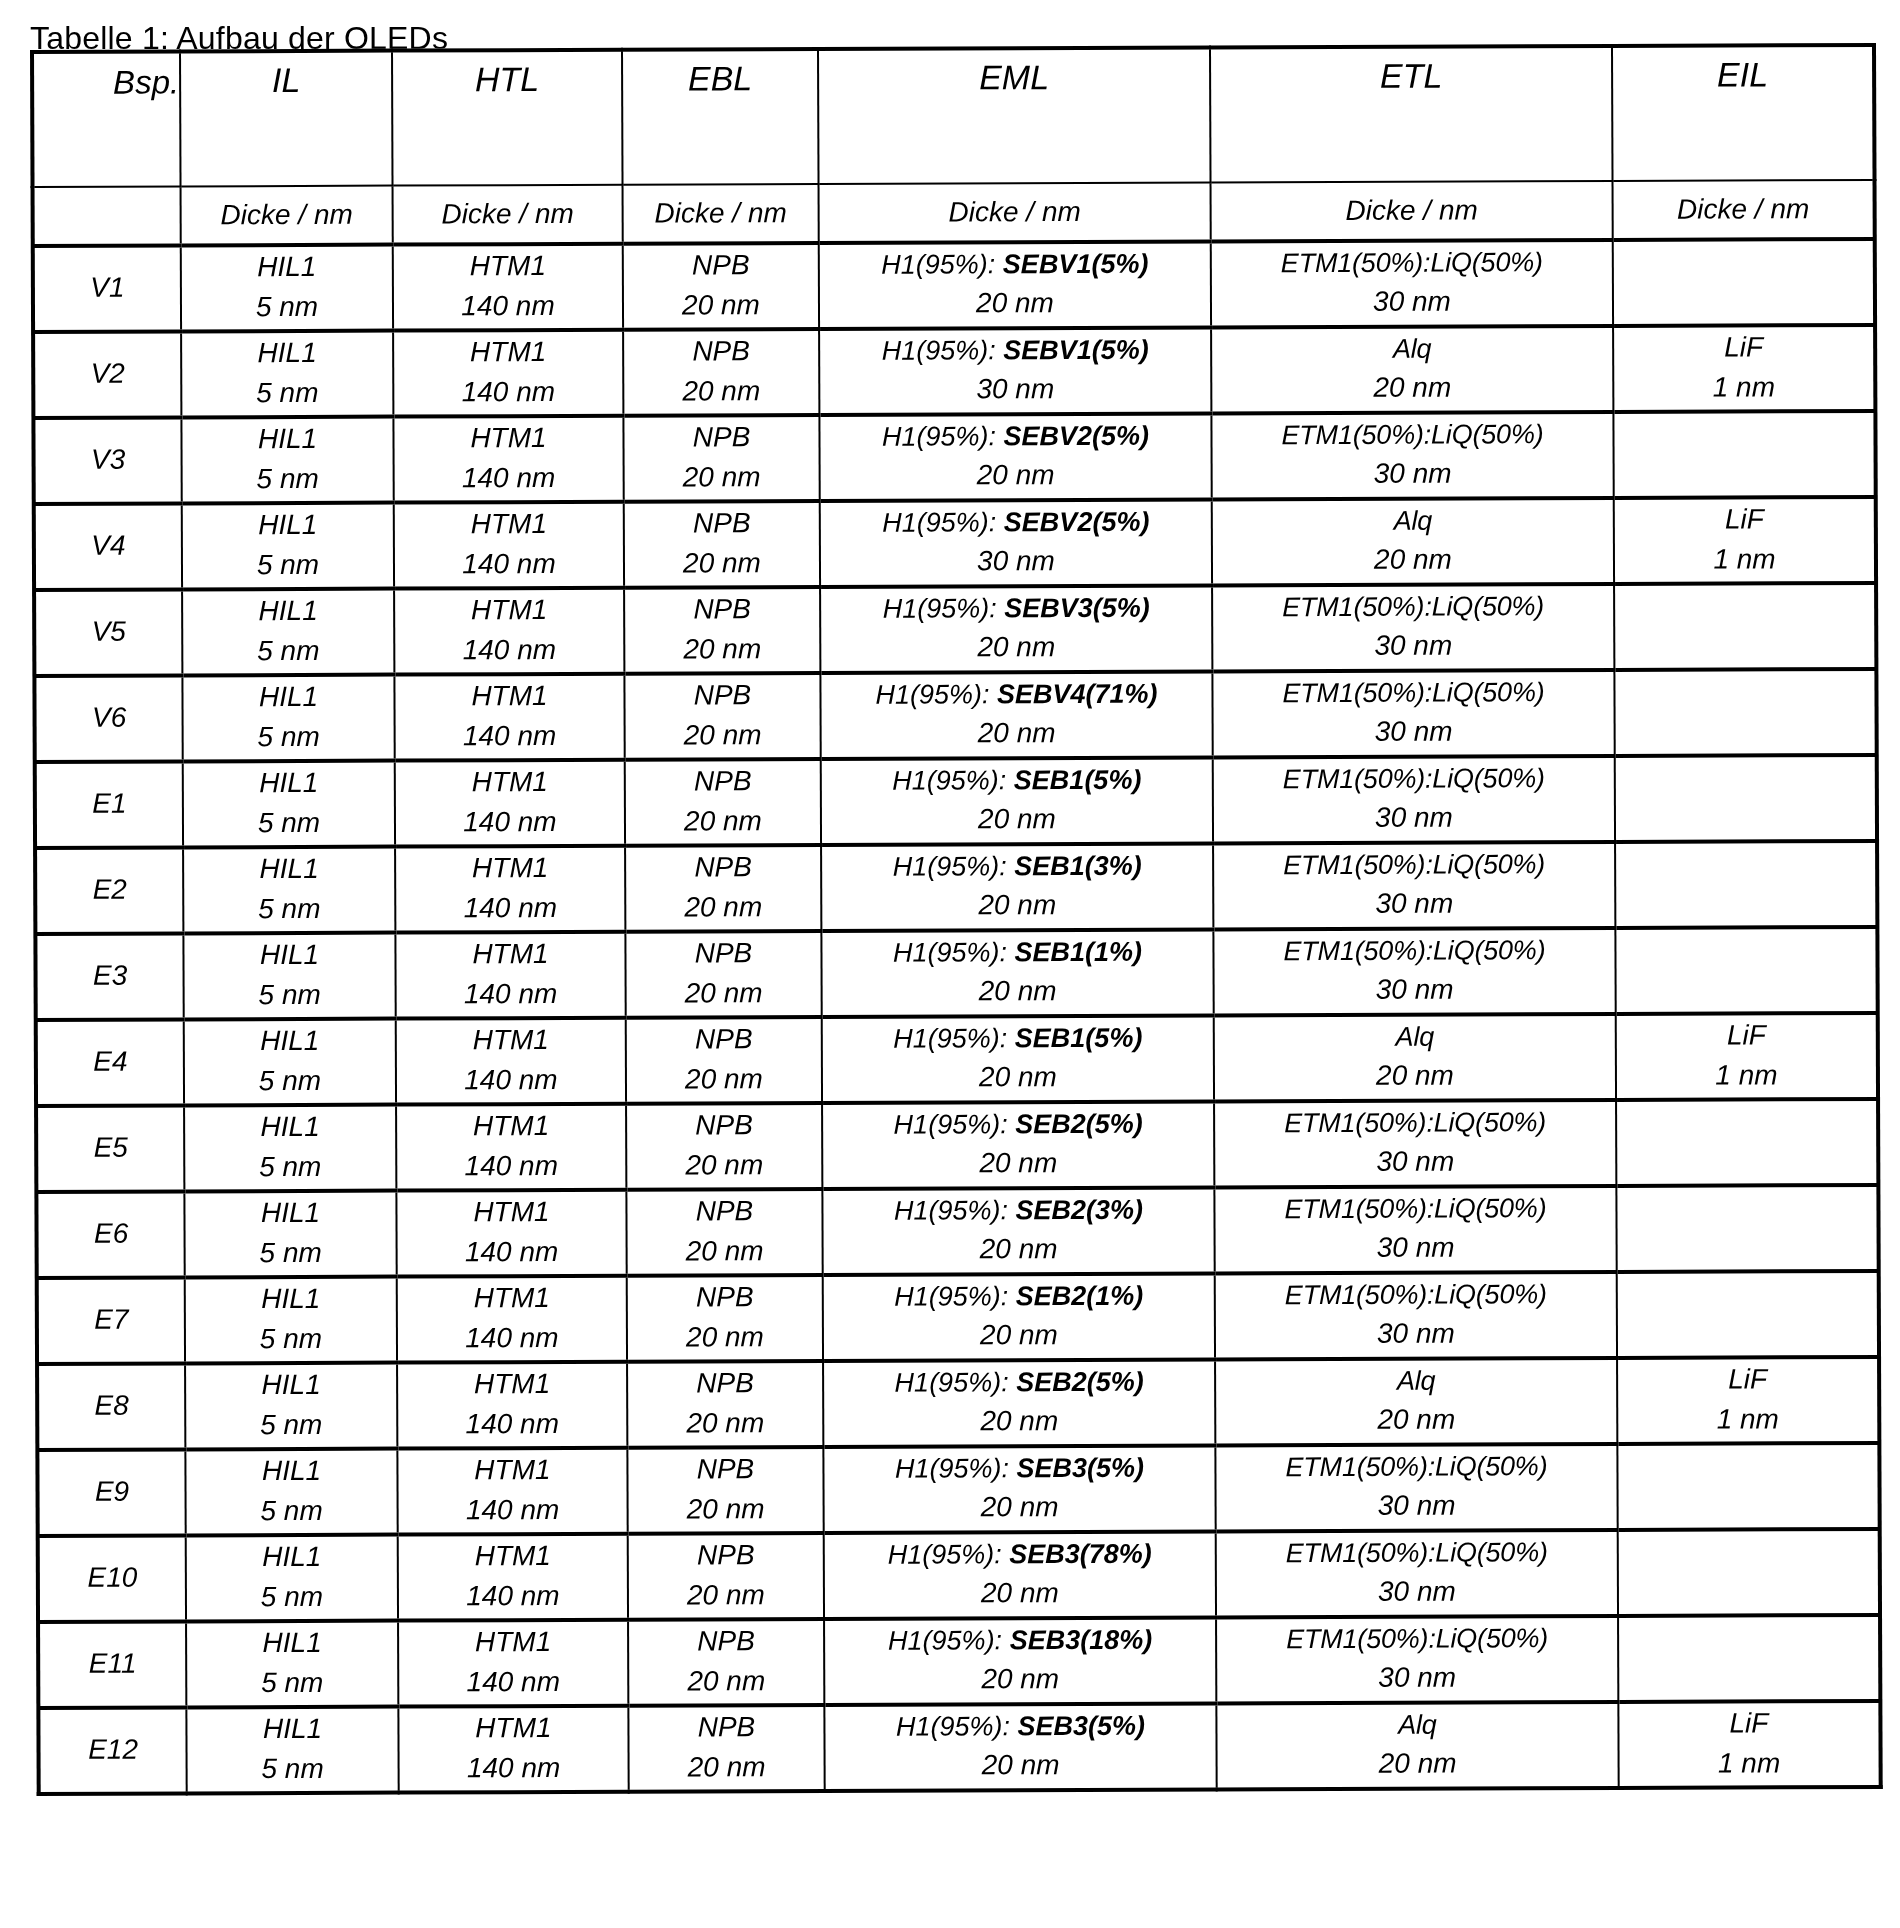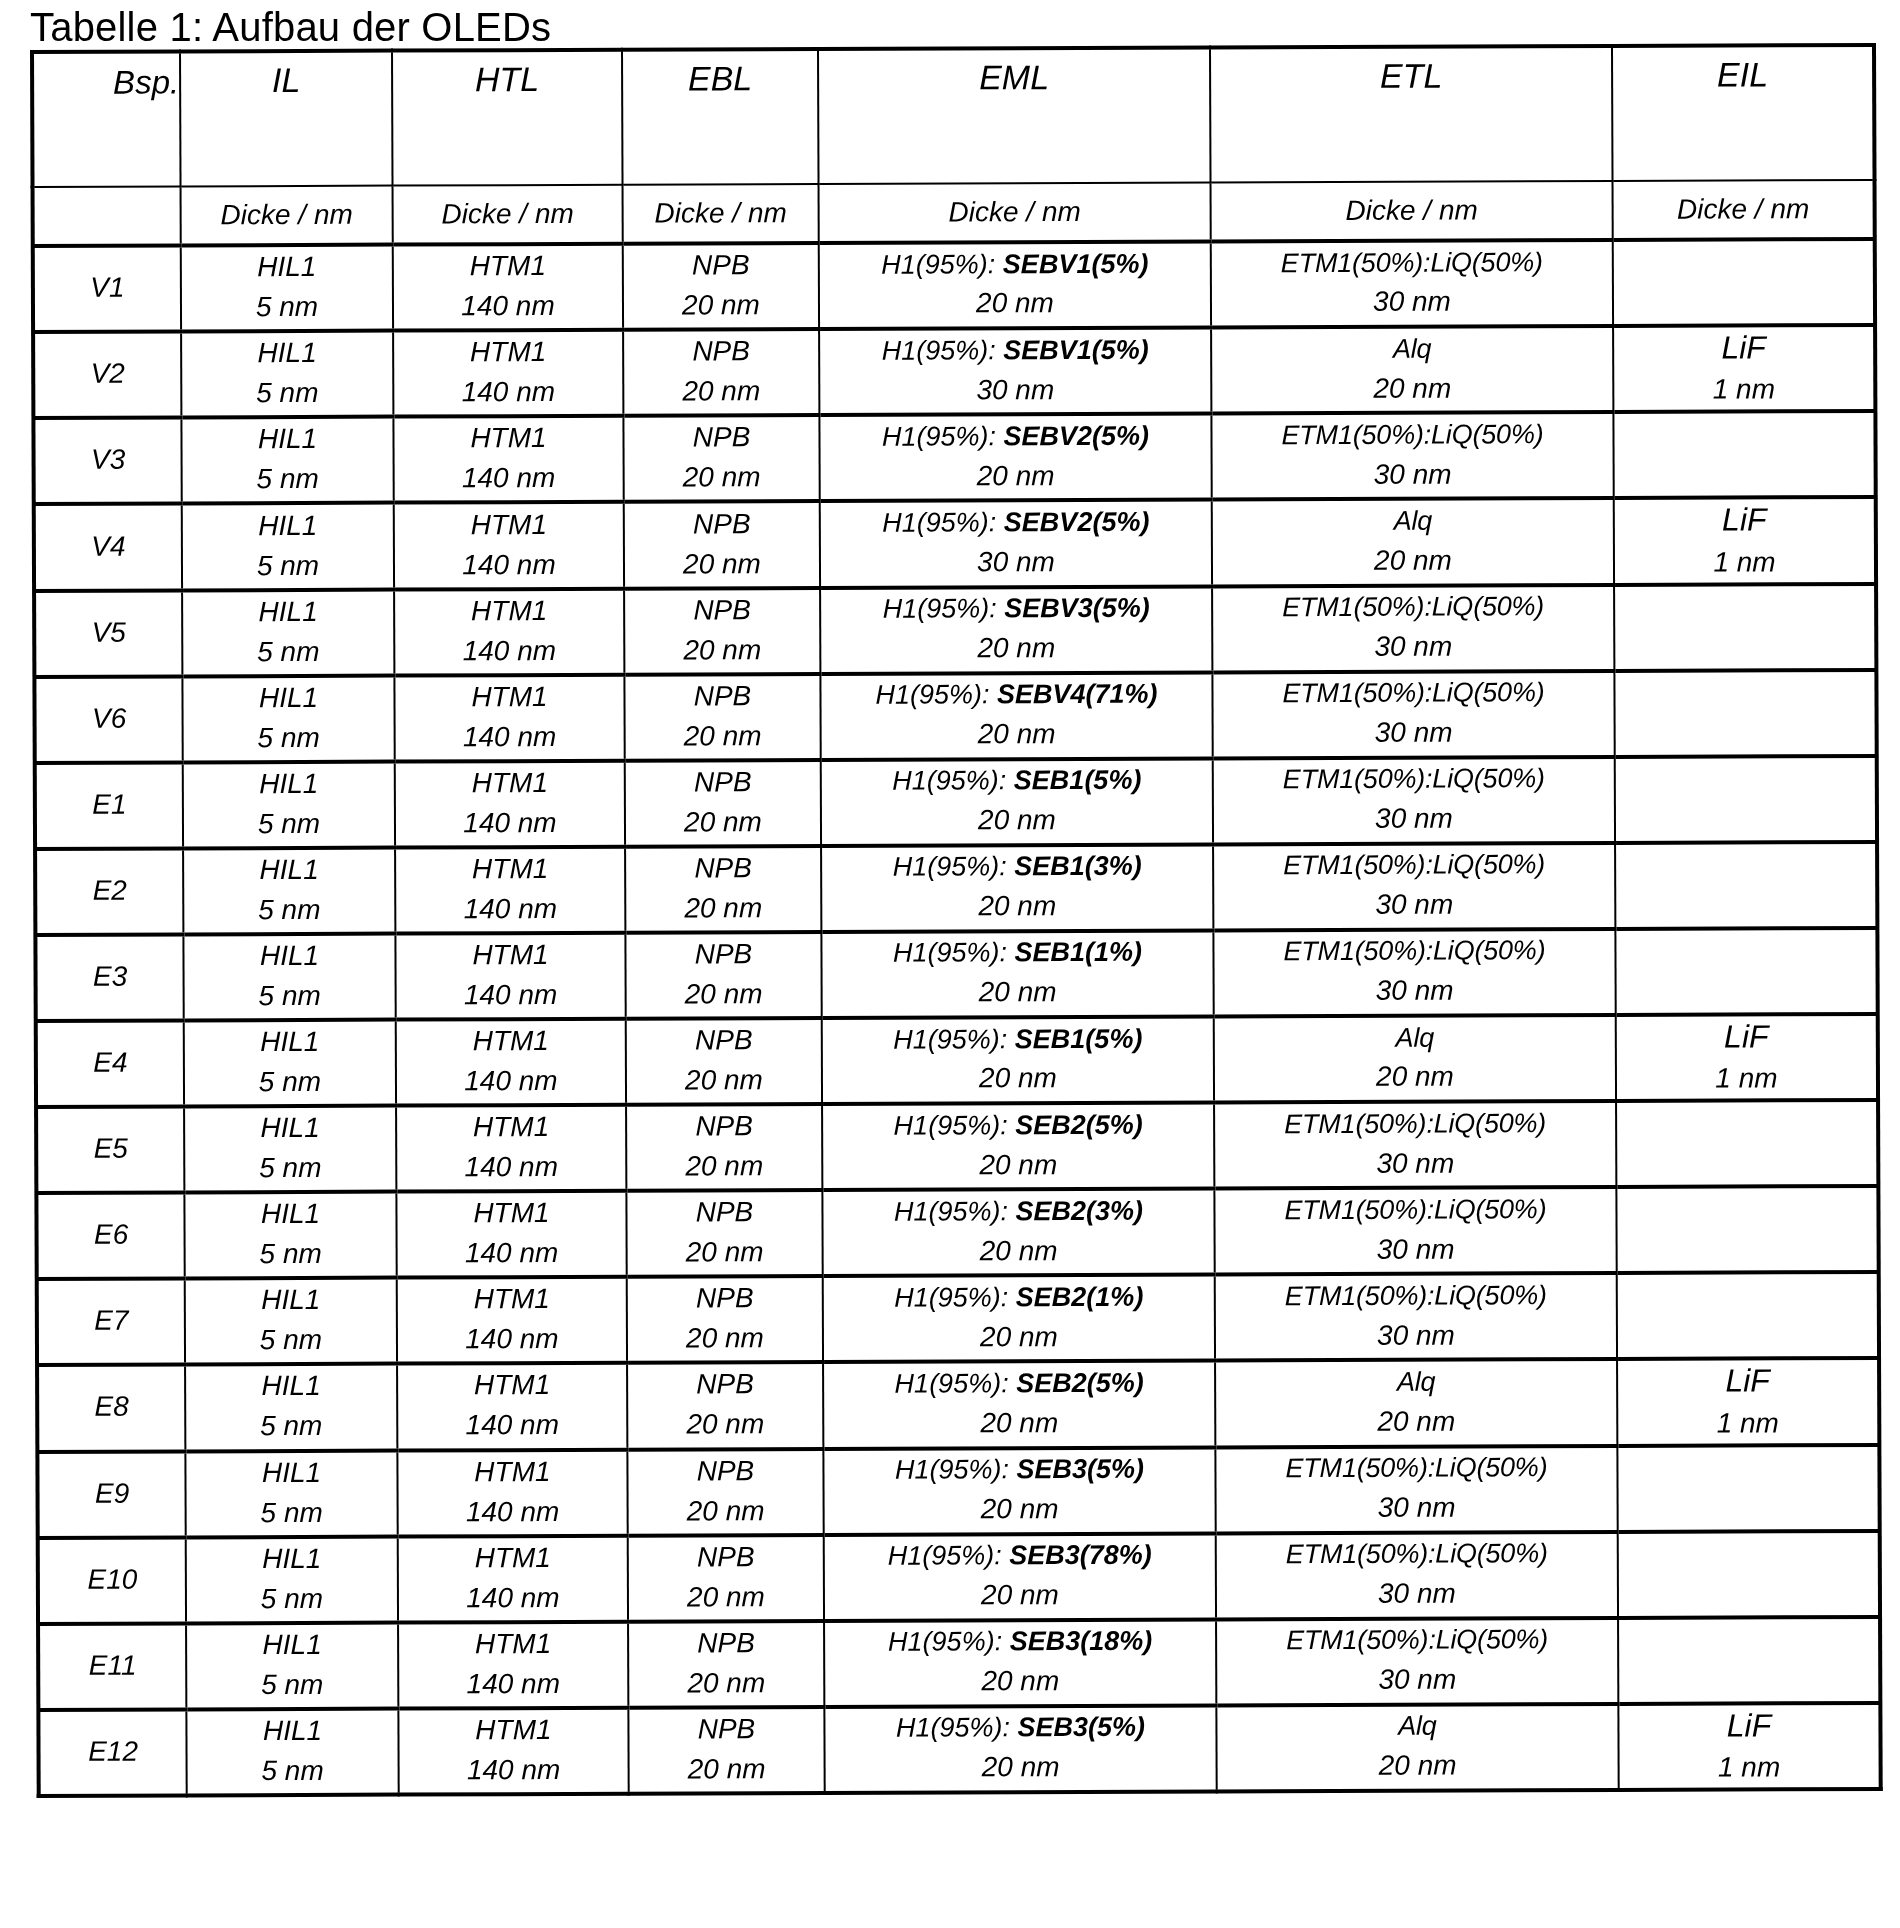--- a/index.html
+++ b/index.html
@@ -12,22 +12,22 @@
   }
   #page{
     position:relative;
     width:1900px;height:1928px;
     padding:0;
     box-sizing:border-box;
   }
   
   #title{
     position:absolute;
-    left:30px;top:5px;
-    font-size:40px;
+    left:30px;top:20px;
+    font-size:32px;
     letter-spacing:0.2px;
     white-space:nowrap;
     font-weight:400;
   }
   
   #table-wrap{
     position:absolute;
     left:30px;top:50px;
     width:1842px;
     transform:rotate(-0.22deg);
@@ -93,21 +93,21 @@
     font-size:30px;
     font-style:italic;
     vertical-align:top;
     padding-top:6px;
   }
   
   .l1{display:block;white-space:nowrap;}
   .l2{display:block;white-space:nowrap;margin-top:8px;}
   .eml-cell .l1{font-size:27px;}
   .etl-cell .l1{font-size:27px;letter-spacing:-0.2px;}
-  .eil-cell .l1{font-size:32px;}
+  .eil-cell .l1{font-size:28px;}
   .empty-cell{}
   b.dopant{font-weight:bold;font-style:italic;text-align:right;}
 
   
   tr.thick-top td{border-top:4px solid #000;}
 </style>
 </head>
 <body>
 
 <div id="page">

